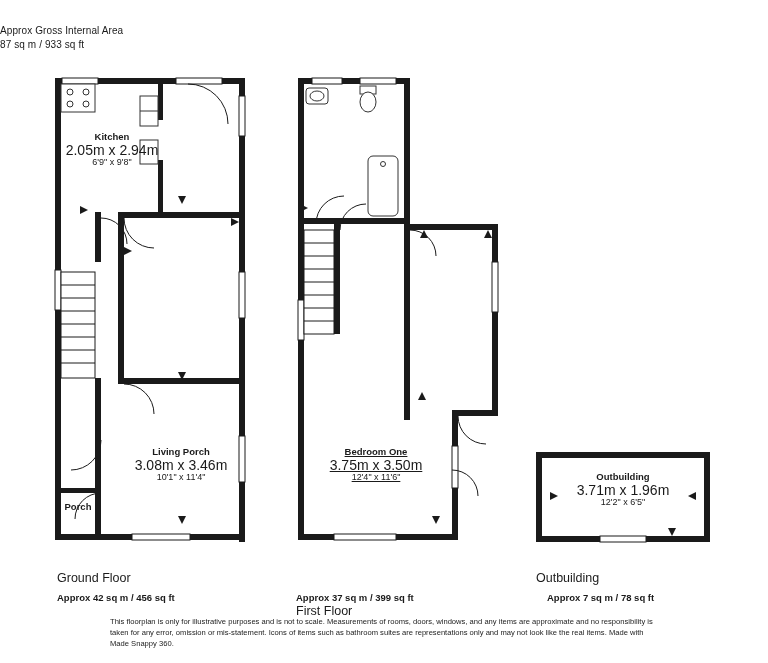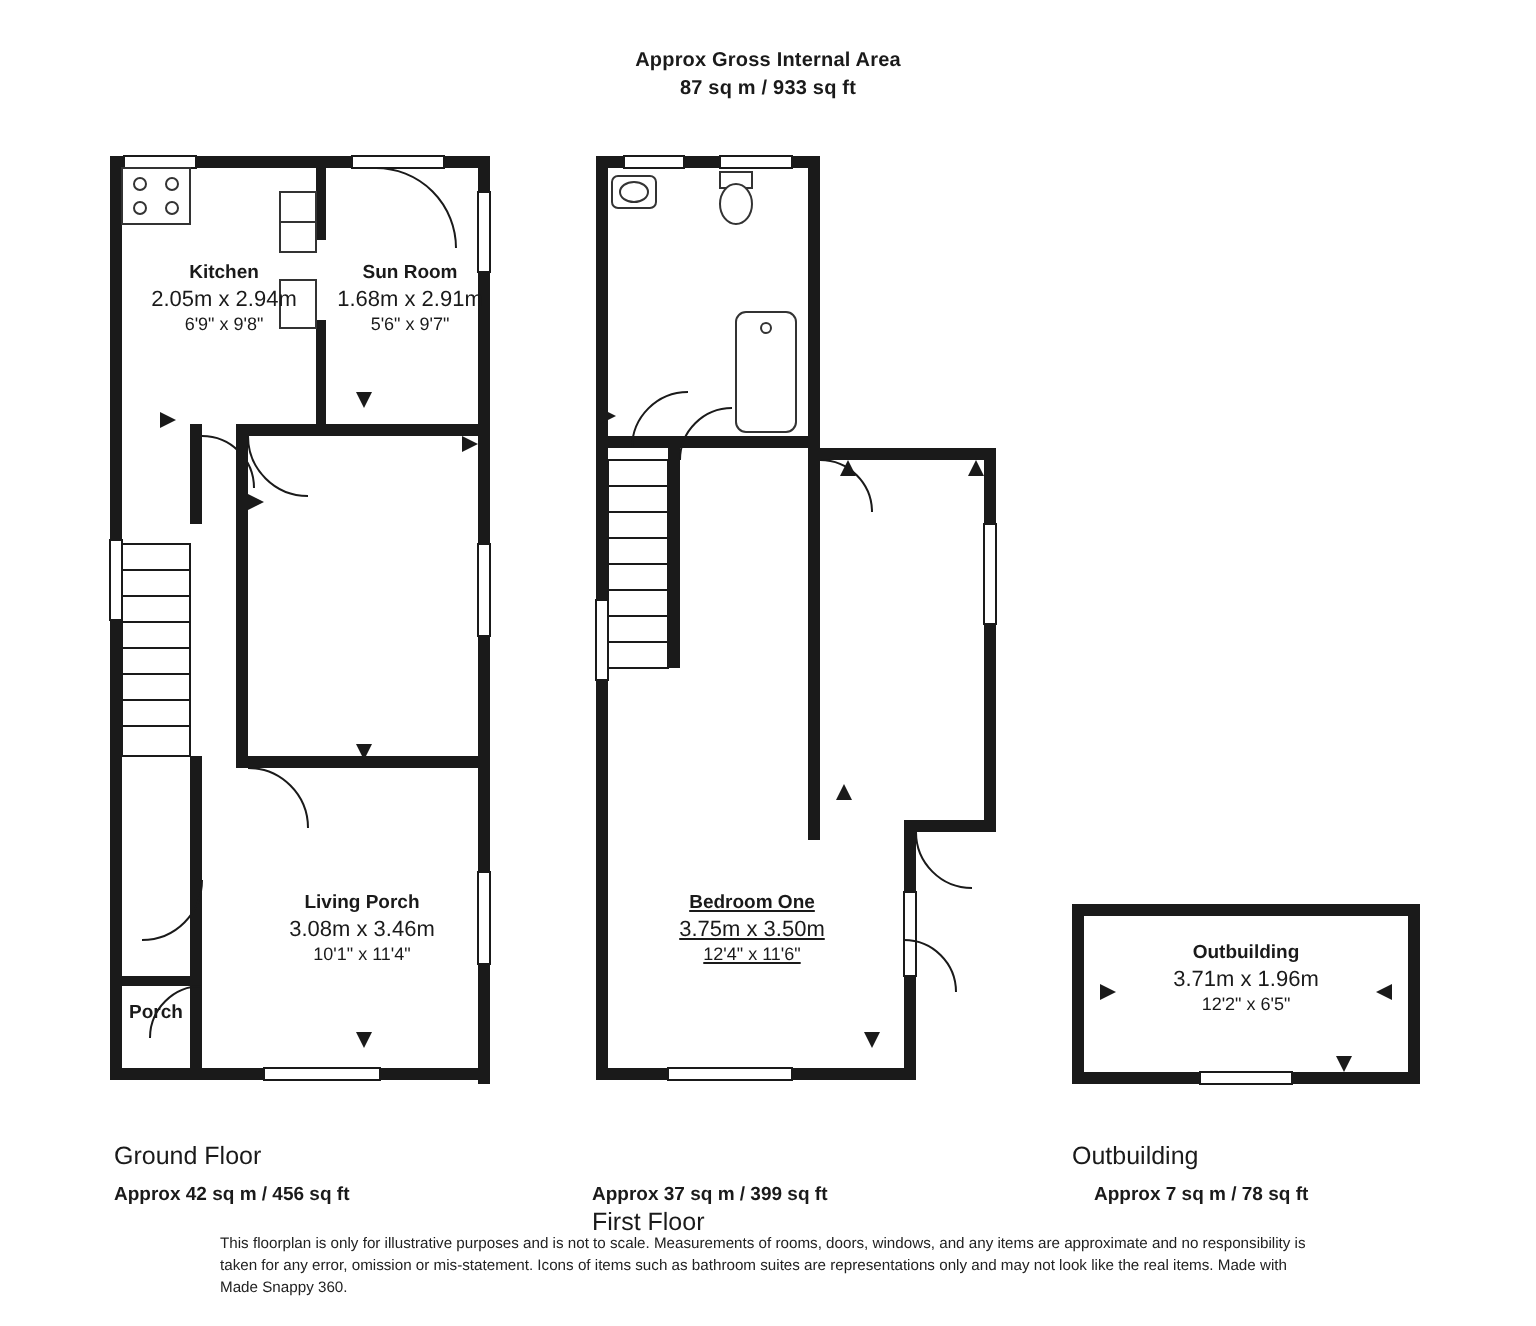--- a/index.html
+++ b/index.html
@@ -18,23 +18,22 @@
   .stage {
     position: absolute;
     inset: 0;
   }
 
   
   .header {
     position: absolute;
     left: 0; right: 0;
     top: 24px;
-    text-align: center;
     font-size: 10px;
-    font-weight: bold;
+    font-weight: normal;
     line-height: 14px;
     letter-spacing: 0.1px;
   }
 
   
   svg.plan {
     position: absolute;
     left: 0;
     top: 0;
     width: 768px;
@@ -48,21 +47,21 @@
     line-height: 12.5px;
     width: 160px;
   }
   .room-label .rname {
     font-size: 9.5px;
     font-weight: bold;
     display: block;
     white-space: nowrap;
   }
   .room-label .rm {
-    font-size: 11px;
+    font-size: 14px;
     display: block;
     white-space: nowrap;
   }
   .room-label .rft {
     font-size: 9px;
     display: block;
     white-space: nowrap;
   }
 
   
@@ -264,25 +263,20 @@
       </g>
     </g>
   </svg>
 
   <div class="room-label" style="left:32px; top:131px;">
     <span class="rname">Kitchen</span>
     <span class="rm">2.05m x 2.94m</span>
     <span class="rft">6'9" x 9'8"</span>
   </div>
 
-  <div class="room-label" style="left:125px; top:131px;">
-    <span class="rname">Sun Room</span>
-    <span class="rm">1.68m x 2.91m</span>
-    <span class="rft">5'6" x 9'7"</span>
-  </div>
 
 
   <div class="room-label" style="left:101px; top:446px;">
     <span class="rname">Living Porch</span>
     <span class="rm">3.08m x 3.46m</span>
     <span class="rft">10'1" x 11'4"</span>
   </div>
 
   <div class="room-label" style="left:-2px; top:501px; width:160px; text-align:center;">
     <span class="rname">Porch</span>

